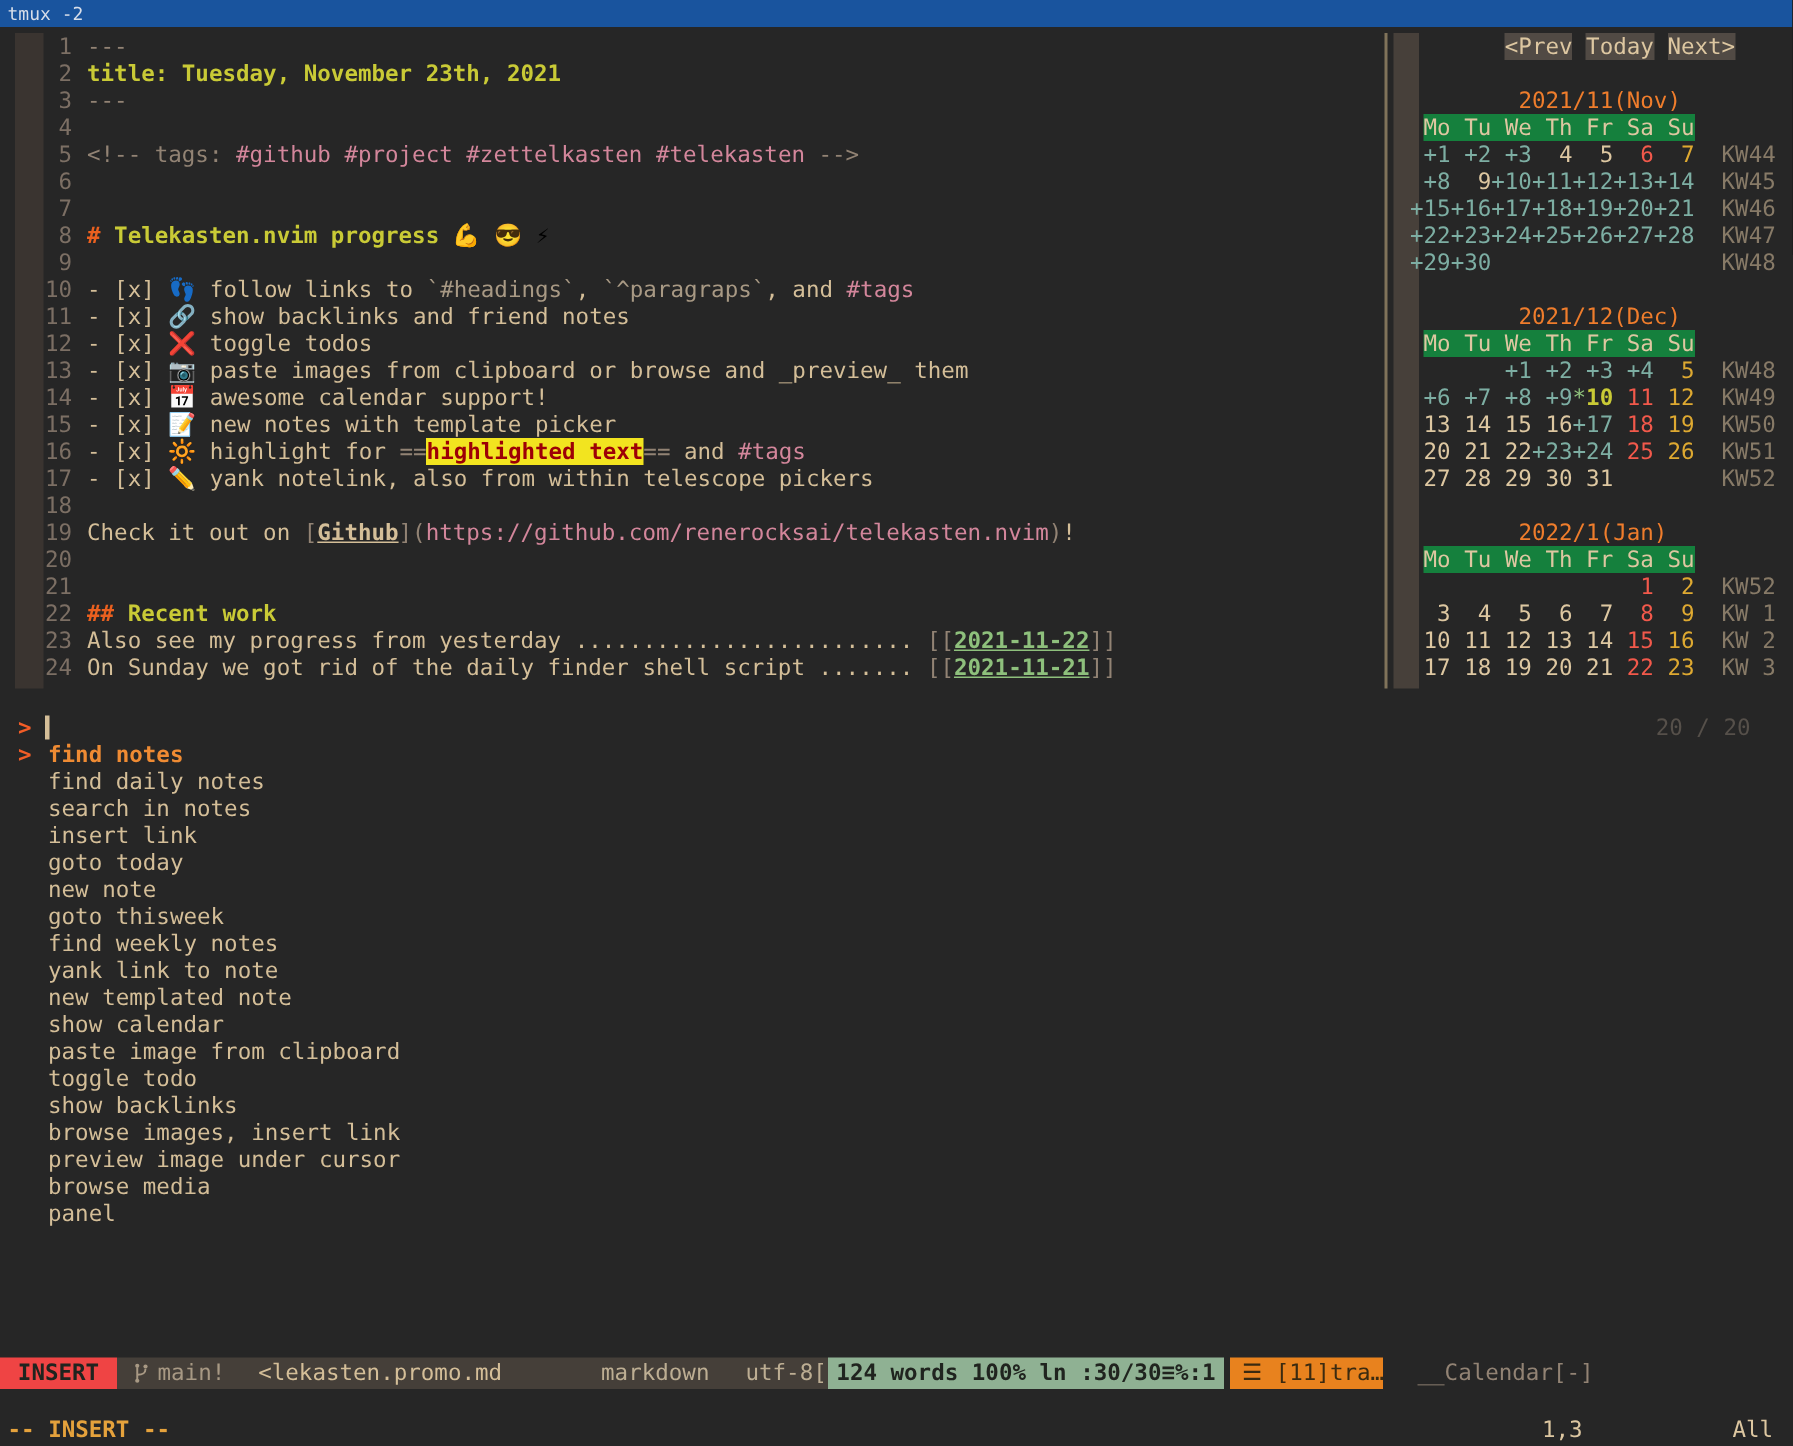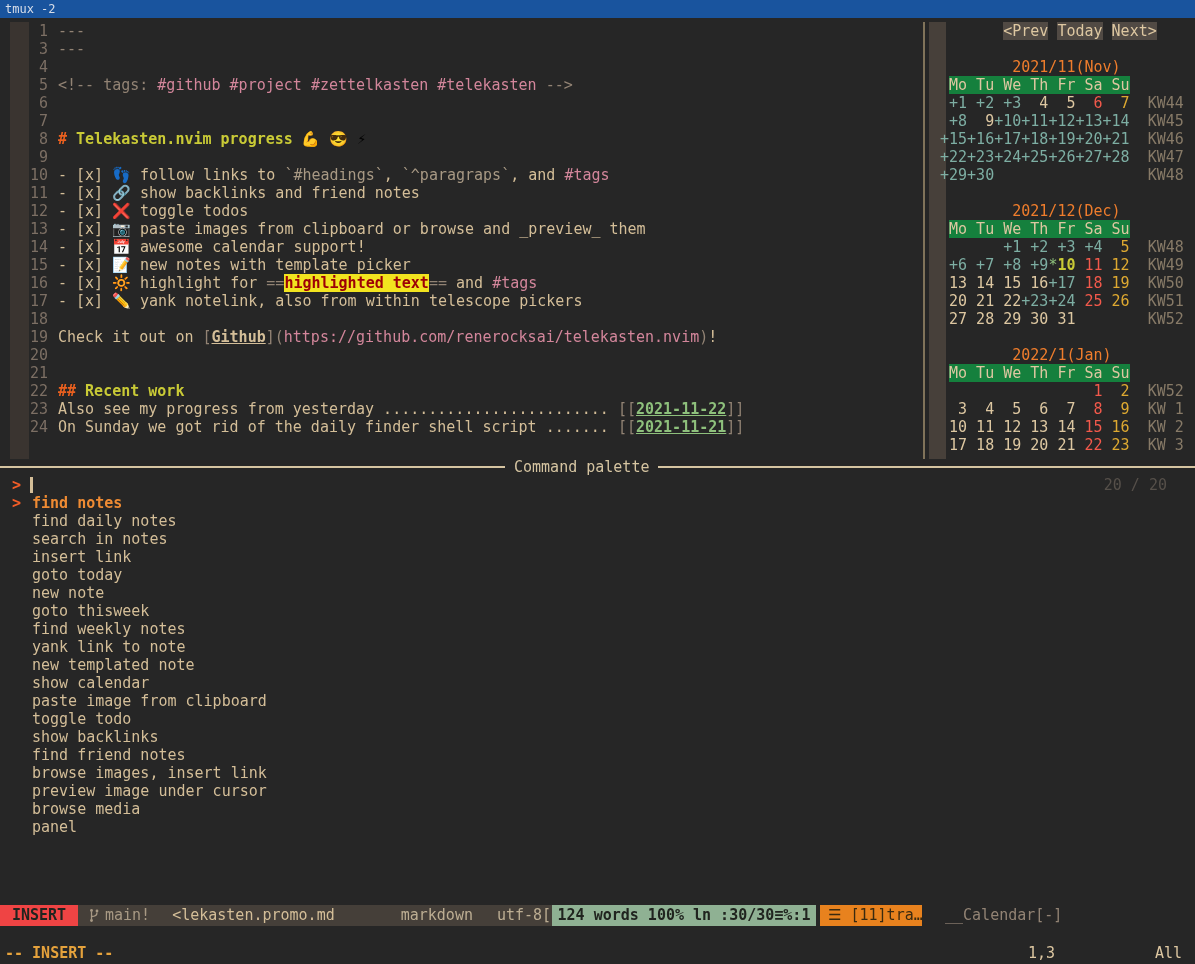--- a/index.html
+++ b/index.html
@@ -90,20 +90,21 @@
     <span>tmux  -2</span>
   </div>
 
   <div class="workspace">
     <div class="strip-editor"></div>
     <div class="vsep"></div>
     <div class="strip-cal"></div>
 
     <div id="editor">
         <div class="erow"><span class="ln">1</span><span class="tk-d">---</span></div>
+        <div class="erow"><span class="ln">2</span><span class="tk-y">title: Tuesday, November 23th, 2021</span></div>
         <div class="erow"><span class="ln">3</span><span class="tk-d">---</span></div>
         <div class="erow"><span class="ln">4</span></div>
         <div class="erow"><span class="ln">5</span><span class="tk-c">&lt;!-- tags: </span><span class="tk-p">#github</span><span class="tk-c"> </span><span class="tk-p">#project</span><span class="tk-c"> </span><span class="tk-p">#zettelkasten</span><span class="tk-c"> </span><span class="tk-p">#telekasten</span><span class="tk-c"> --&gt;</span></div>
         <div class="erow"><span class="ln">6</span></div>
         <div class="erow"><span class="ln">7</span></div>
         <div class="erow"><span class="ln">8</span><span class="tk-h"># </span><span class="tk-H">Telekasten.nvim progress </span><span class="tk-e">💪 😎 ⚡</span></div>
         <div class="erow"><span class="ln">9</span></div>
         <div class="erow"><span class="ln">10</span><span class="tk-t">- [x] </span><span class="tk-e">👣</span><span class="tk-t"> follow links to </span><span class="tk-k">`#headings`</span><span class="tk-t">, </span><span class="tk-k">`^paragraps`</span><span class="tk-t">, and </span><span class="tk-p">#tags</span></div>
         <div class="erow"><span class="ln">11</span><span class="tk-t">- [x] </span><span class="tk-e">🔗</span><span class="tk-t"> show backlinks and friend notes</span></div>
         <div class="erow"><span class="ln">12</span><span class="tk-t">- [x] </span><span class="tk-e">❌</span><span class="tk-t"> toggle todos</span></div>
@@ -140,25 +141,20 @@
         <div class="crow"><span class="cd-d"> 27</span><span class="cd-d"> 28</span><span class="cd-d"> 29</span><span class="cd-d"> 30</span><span class="cd-d"> 31</span>      <span class="kw">  KW52</span></div>
         <div class="crow"> </div>
         <div class="crow">        <span class="cal-title">2022/1(Jan)</span></div>
         <div class="crow"> <span class="cal-hdr">Mo Tu We Th Fr Sa Su</span></div>
         <div class="crow">               <span class="cd-a">  1</span><span class="cd-u">  2</span><span class="kw">  KW52</span></div>
         <div class="crow"><span class="cd-d">  3</span><span class="cd-d">  4</span><span class="cd-d">  5</span><span class="cd-d">  6</span><span class="cd-d">  7</span><span class="cd-a">  8</span><span class="cd-u">  9</span><span class="kw">  KW 1</span></div>
         <div class="crow"><span class="cd-d"> 10</span><span class="cd-d"> 11</span><span class="cd-d"> 12</span><span class="cd-d"> 13</span><span class="cd-d"> 14</span><span class="cd-a"> 15</span><span class="cd-u"> 16</span><span class="kw">  KW 2</span></div>
         <div class="crow"><span class="cd-d"> 17</span><span class="cd-d"> 18</span><span class="cd-d"> 19</span><span class="cd-d"> 20</span><span class="cd-d"> 21</span><span class="cd-a"> 22</span><span class="cd-u"> 23</span><span class="kw">  KW 3</span></div>
       </div>
 
-    <div class="palette-border">
-      <span class="hline hline-l"></span>
-      <span class="border-label">Command palette</span>
-      <span class="hline hline-r"></span>
-    </div>
 
     <div class="prompt-row">
       <span class="pcaret">&gt;</span>
       <span class="cursor-beam"></span>
       <span class="counter">20 / 20</span>
     </div>
 
     <div id="palette-list">
         <div class="prow sel"><span class="pcaret">&gt;</span><span class="lbl">find notes</span></div>
         <div class="prow"><span class="lbl">find daily notes</span></div>
@@ -167,21 +163,20 @@
         <div class="prow"><span class="lbl">goto today</span></div>
         <div class="prow"><span class="lbl">new note</span></div>
         <div class="prow"><span class="lbl">goto thisweek</span></div>
         <div class="prow"><span class="lbl">find weekly notes</span></div>
         <div class="prow"><span class="lbl">yank link to note</span></div>
         <div class="prow"><span class="lbl">new templated note</span></div>
         <div class="prow"><span class="lbl">show calendar</span></div>
         <div class="prow"><span class="lbl">paste image from clipboard</span></div>
         <div class="prow"><span class="lbl">toggle todo</span></div>
         <div class="prow"><span class="lbl">show backlinks</span></div>
-        <div class="prow"><span class="lbl">find friend notes</span></div>
         <div class="prow"><span class="lbl">browse images, insert link</span></div>
         <div class="prow"><span class="lbl">preview image under cursor</span></div>
         <div class="prow"><span class="lbl">browse media</span></div>
         <div class="prow"><span class="lbl">panel</span></div>
       </div>
 
     <div class="statusline">
       <span class="seg seg-mode">INSERT</span>
       <span class="seg seg-mid">
         <span class="branch-icon">

